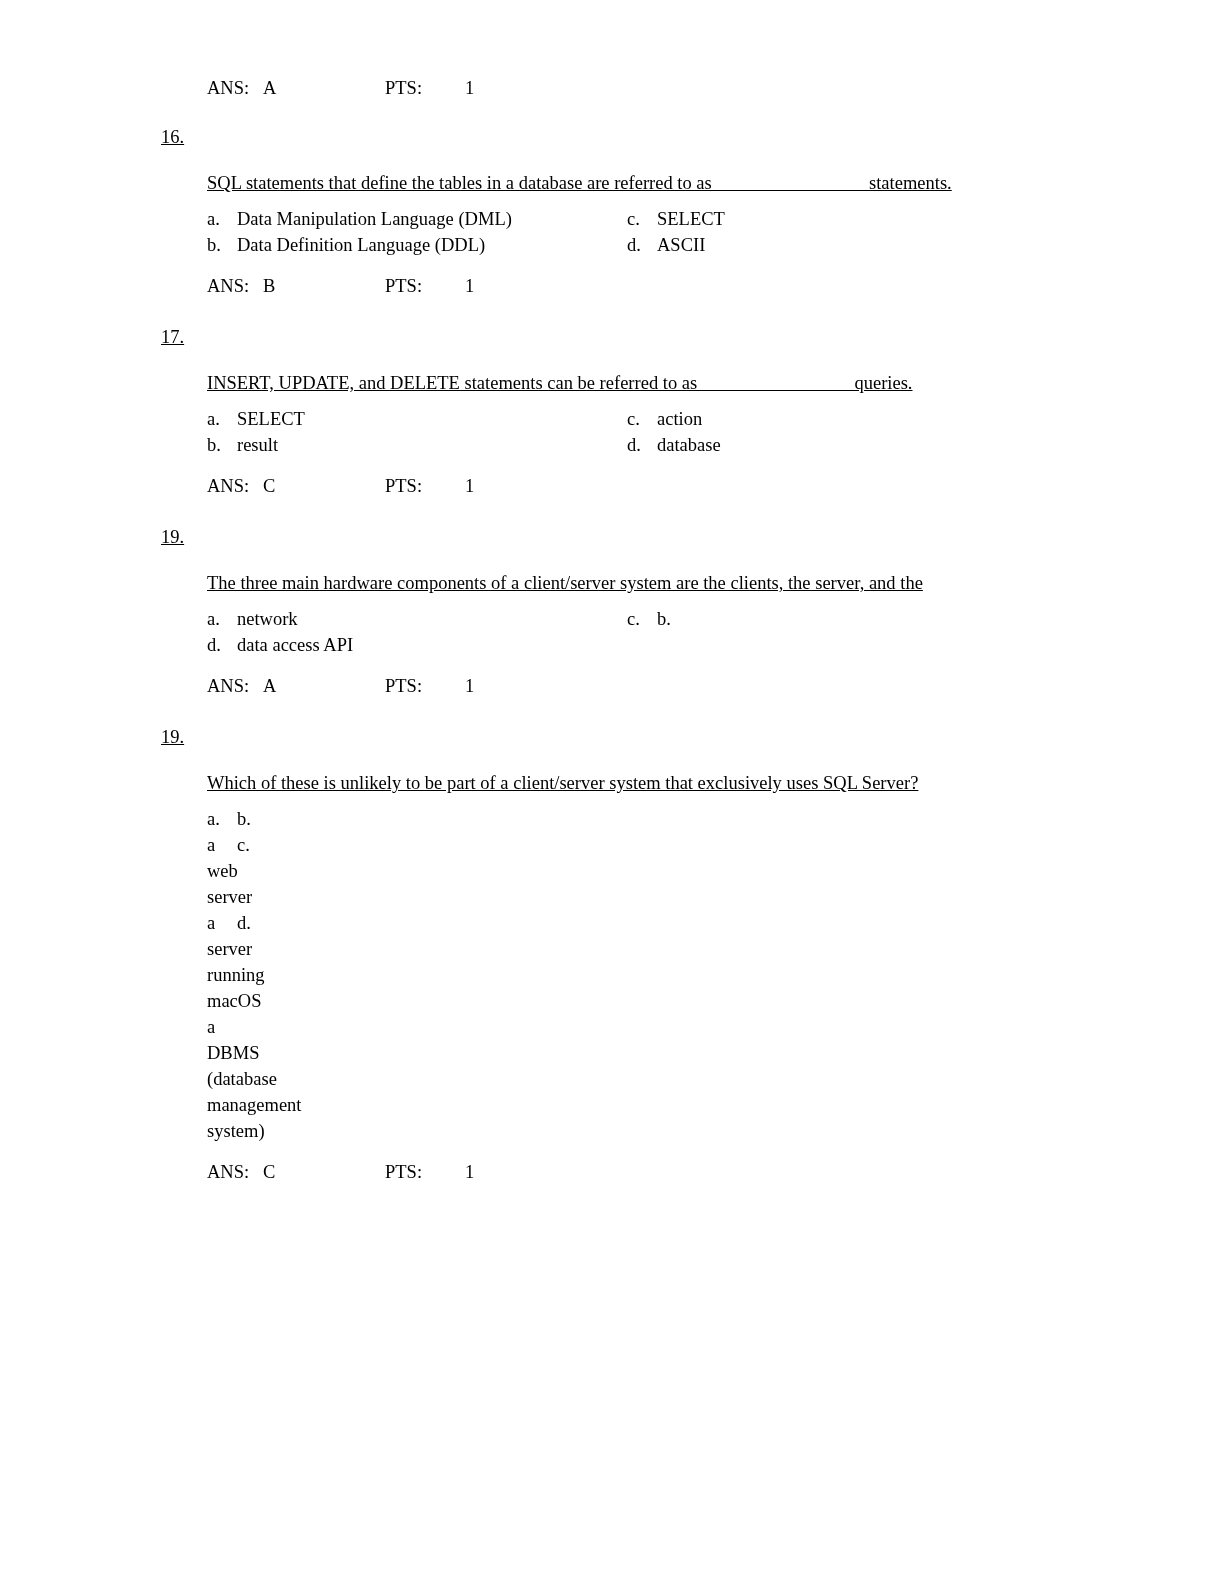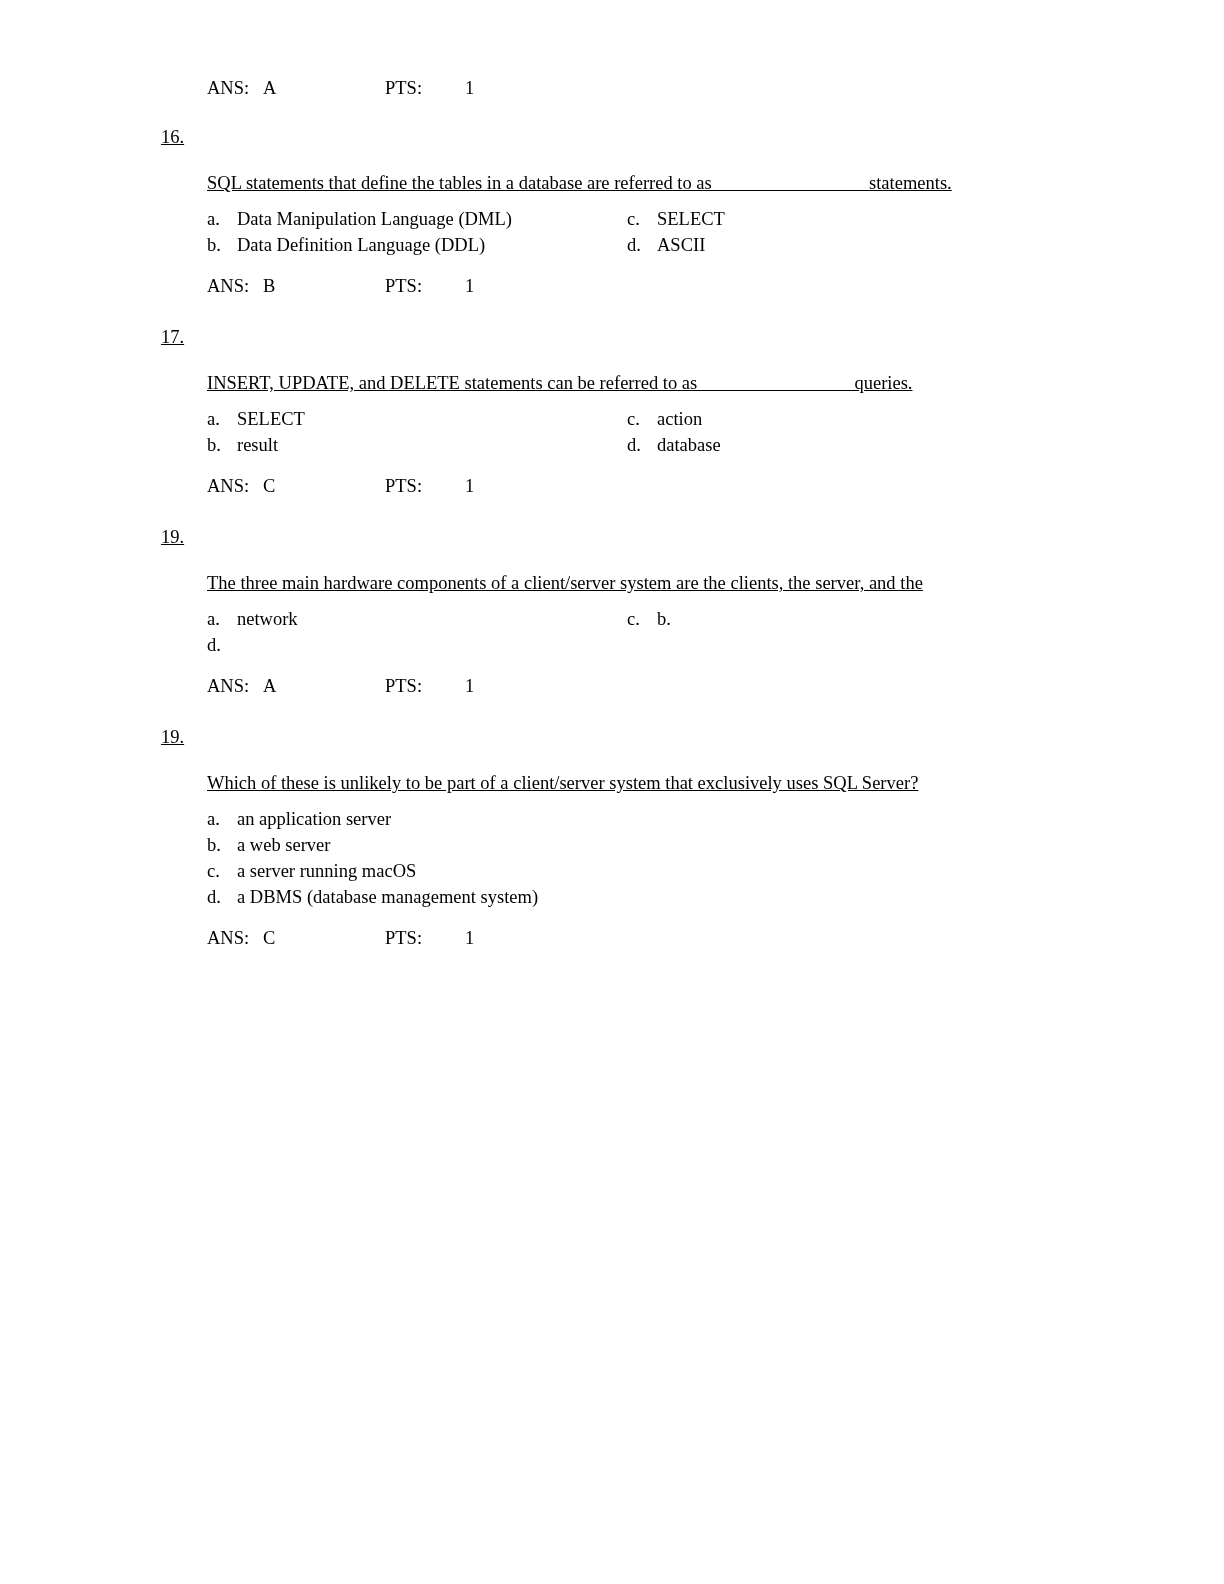--- a/index.html
+++ b/index.html
@@ -95,37 +95,37 @@
     <div class="q-row">
       <span class="q-num">19.</span>
       <span class="q-text">The three main hardware components of a client/server system are the clients, the server, and the</span>
     </div>
     <div class="options cols-2">
           <span class="opt-letter">a.</span>
           <span class="opt-text">network</span>
           <span class="opt-letter">c.</span>
           <span class="opt-letter">b.</span>
           <span class="opt-letter">d.</span>
+          <span class="opt-text">data access API</span>
         </div>
     <div class="ans-row">
       <span class="ans-label">ANS:</span>
       <span class="ans-value">A</span>
       <span class="pts-label">PTS:</span>
       <span class="pts-value">1</span>
     </div>
   </section>
 
   <section class="question">
     <div class="q-row">
       <span class="q-num">19.</span>
       <span class="q-text">Which of these is unlikely to be part of a client/server system that exclusively uses SQL Server?</span>
     </div>
     <div class="options cols-1">
           <span class="opt-letter">a.</span>
-          <span class="opt-text">an application server</span>
           <span class="opt-letter">b.</span>
           <span class="opt-text">a web server</span>
           <span class="opt-letter">c.</span>
           <span class="opt-text">a server running macOS</span>
           <span class="opt-letter">d.</span>
           <span class="opt-text">a DBMS (database management system)</span>
         </div>
     <div class="ans-row">
       <span class="ans-label">ANS:</span>
       <span class="ans-value">C</span>

